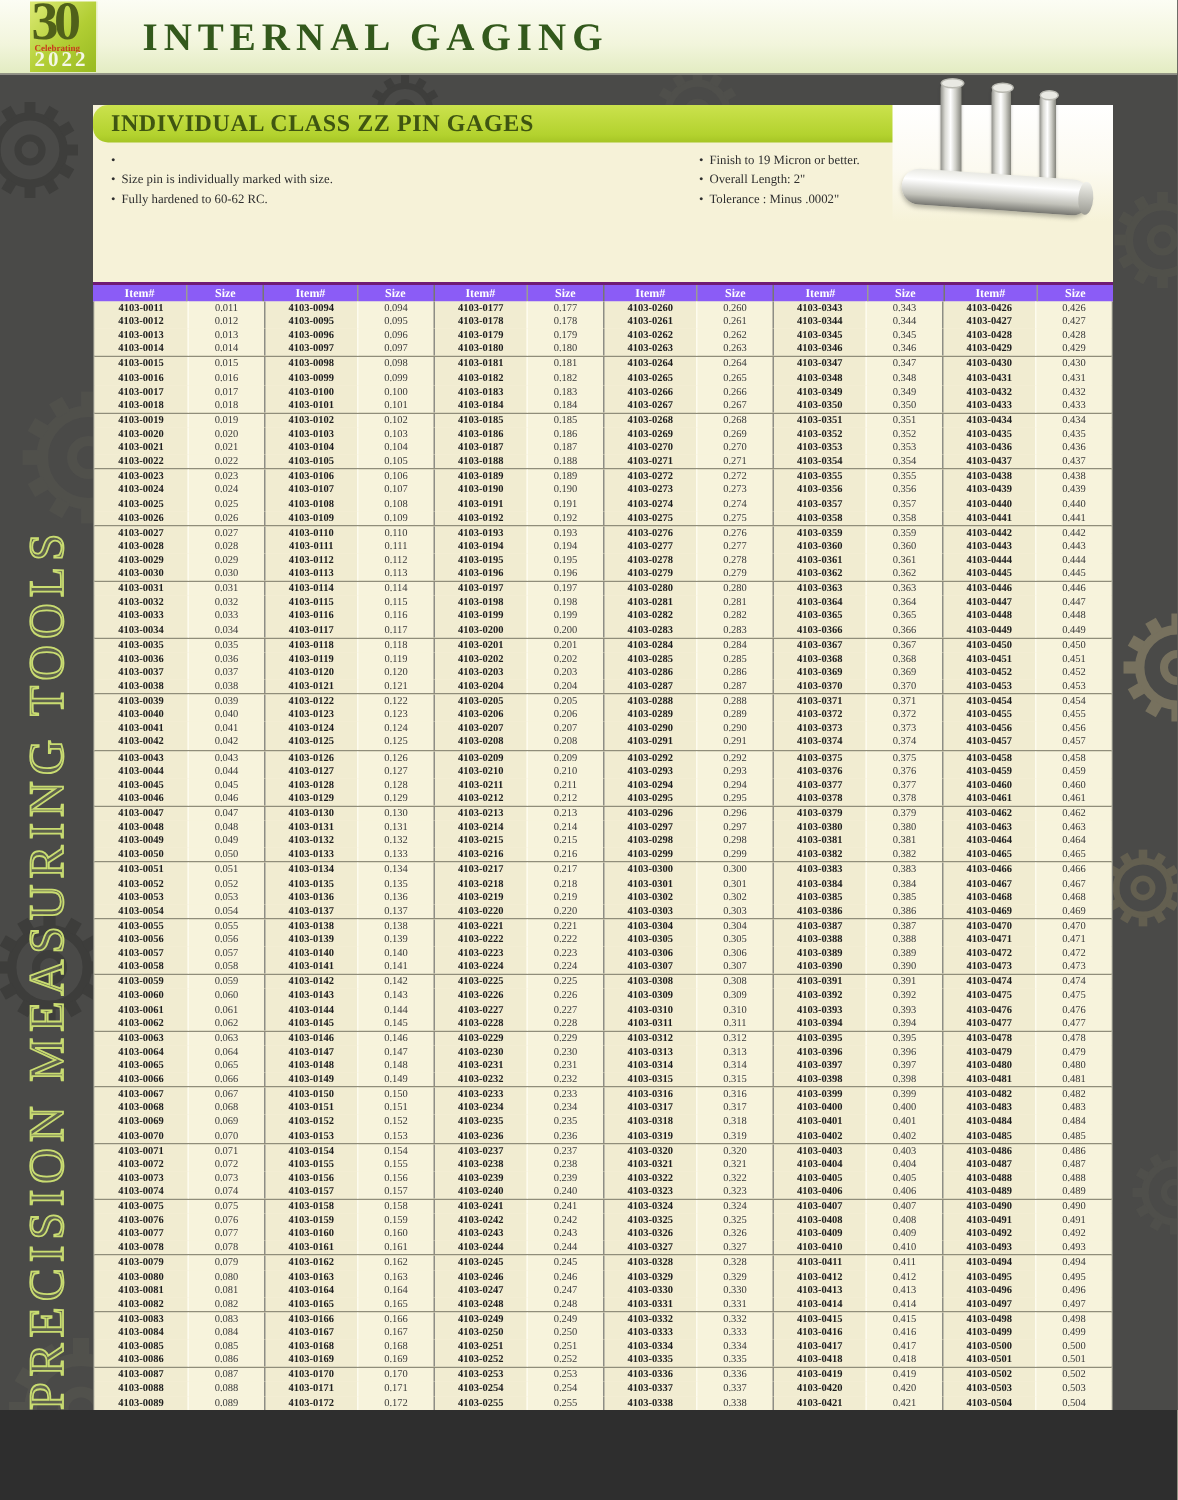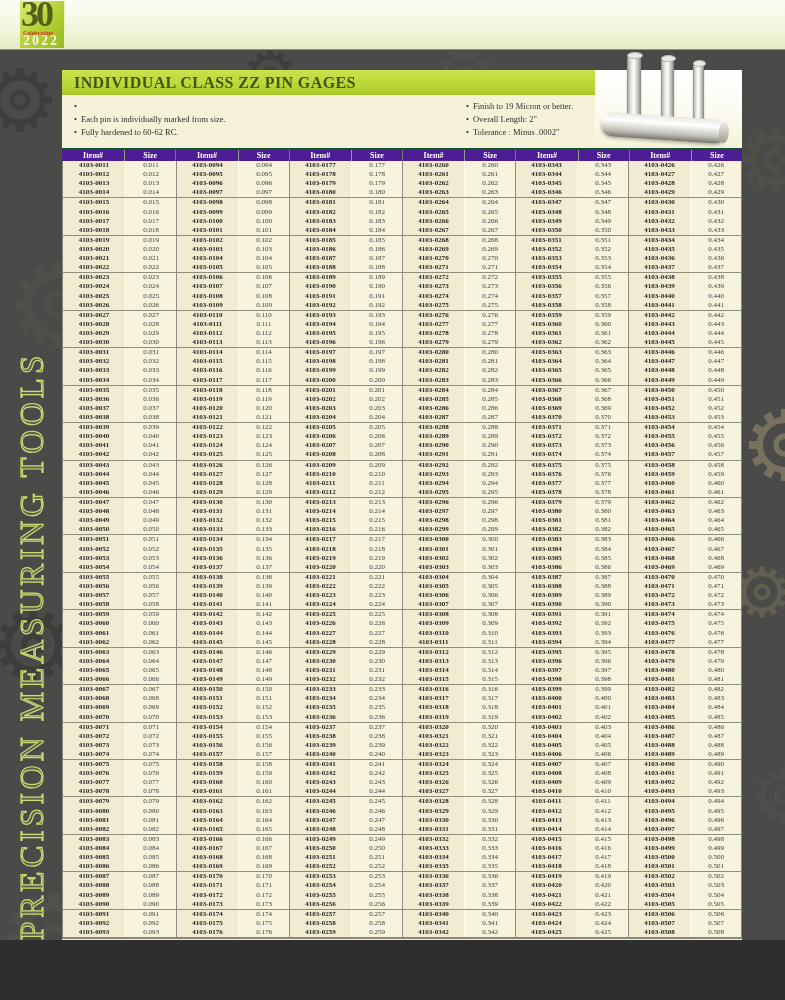--- a/index.html
+++ b/index.html
@@ -26,21 +26,21 @@
   .logo-line2 { position:absolute; left:3px; bottom:-1px; font-size:14px; font-weight:bold; color:#f4f7e6; letter-spacing:2px; }
   .banner-title {
     position:absolute; left:95px; top:10px; font-size:26px; font-weight:bold;
     letter-spacing:4px; color:#33591c;
   }
   
   .panel {
     position:absolute; left:62px; top:70px; width:680px; height:878px;
     background:#f6f2d8; z-index:2;
   }
-  .section-bar { height:25px; background:linear-gradient(180deg,#cbe24d 0%,#b3d22e 80%,#a6c525 100%); }
+  .section-bar { height:25px; background:linear-gradient(180deg,#cbe24d 0%,#b3d22e 80%,#a6c525 100%);border-radius:10px; }
   .section-title { font-size:16px; font-weight:bold; color:#3f5511; padding:4px 0 0 12px; letter-spacing:0.4px; }
   .bullets { position:relative; height:53px; }
   .bullets-left  { position:absolute; left:12px;  top:5px; width:385px; }
   .bullets-right { position:absolute; left:404px; top:5px; width:190px; }
   .bullet { display:flex; gap:4px; font-size:8.5px; color:#2e2e2e; line-height:1.55; }
   .bullet .dot { font-size:8.5px; color:#2e2e2e; }
   
   .pins-box {
     position:absolute; right:0; top:0; width:147px; height:78px; z-index:5;
     background:linear-gradient(180deg,#ffffff 0%,#fcfaf0 55%,#f6f2d8 100%);
@@ -60,21 +60,21 @@
     transform:rotate(4deg); box-shadow:0 2px 3px rgba(60,60,50,0.35);
   }
   .pin-h::after {
     content:""; position:absolute; right:-2px; top:1px; width:10px; height:22px;
     border-radius:50%; background:linear-gradient(180deg,#f2f2ec,#9a9a92);
   }
   
   .gage-table { position:relative; }
   .t-head {
     display:grid; grid-template-columns:repeat(6,62fr 51fr); height:13px;
-    background:#4c1d95; border-top:2px solid #14532d;
+    background:#8b5cf6; border-top:2px solid #701a75;margin-top:40px;
   }
   .th { display:flex; align-items:center; justify-content:center; font-size:8px; font-weight:bold; color:#ffffff; }
   .th.item { border-left:1px solid #77776f; }
   .th.size { border-left:1px solid #9b9b93; }
   .t-head .th:first-child { border-left:none; }
   .t-rows {
     display:flex; flex-direction:column; height:778px;
     border-left:1px solid #86867c; border-right:1px solid #86867c; border-bottom:2px solid #86867c;
   }
   .tr { flex:1; display:grid; grid-template-columns:repeat(6,62fr 51fr); }
@@ -165,38 +165,39 @@
   <svg class="gear" style="left:640px;top:940px" width="95" height="95">
       <use href="#gear" stroke="#54544e" opacity="0.55"></use>
     </svg>
 
   <div class="banner">
     <div class="logo">
       <div class="logo-number">30</div>
       <div class="logo-line1">Celebrating</div>
       <div class="logo-line2">2022</div>
     </div>
+    <div class="banner-title">INTERNAL GAGING</div>
   </div>
 
   <div class="sidebar-label">PRECISION MEASURING TOOLS</div>
 
   <div class="panel">
 
     <div class="section-bar">
       <div class="section-title">INDIVIDUAL CLASS ZZ PIN GAGES</div>
     </div>
 
     <div class="bullets">
       <div class="bullets-left">
         <div class="bullet">
             <span class="dot">•</span>
           </div>
         <div class="bullet">
             <span class="dot">•</span>
-            <span>Each pin is individually marked from size.</span>
+            <span>Size pin is individually marked with size.</span>
           </div>
         <div class="bullet">
             <span class="dot">•</span>
             <span>Fully hardened to 60-62 RC.</span>
           </div>
       </div>
       <div class="bullets-right">
         <div class="bullet">
             <span class="dot">•</span>
             <span>Finish to 19 Micron or better.</span>

